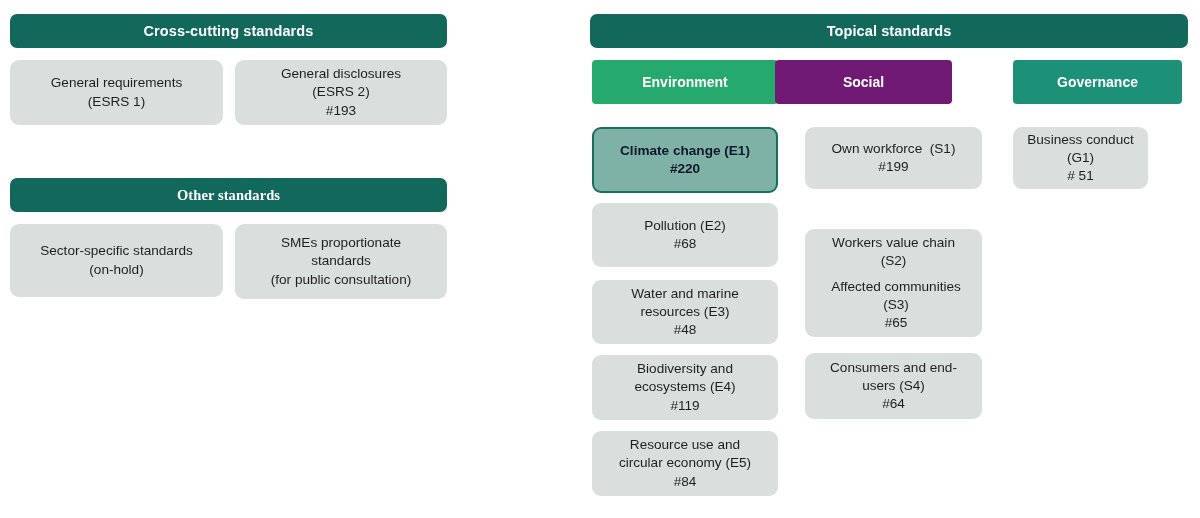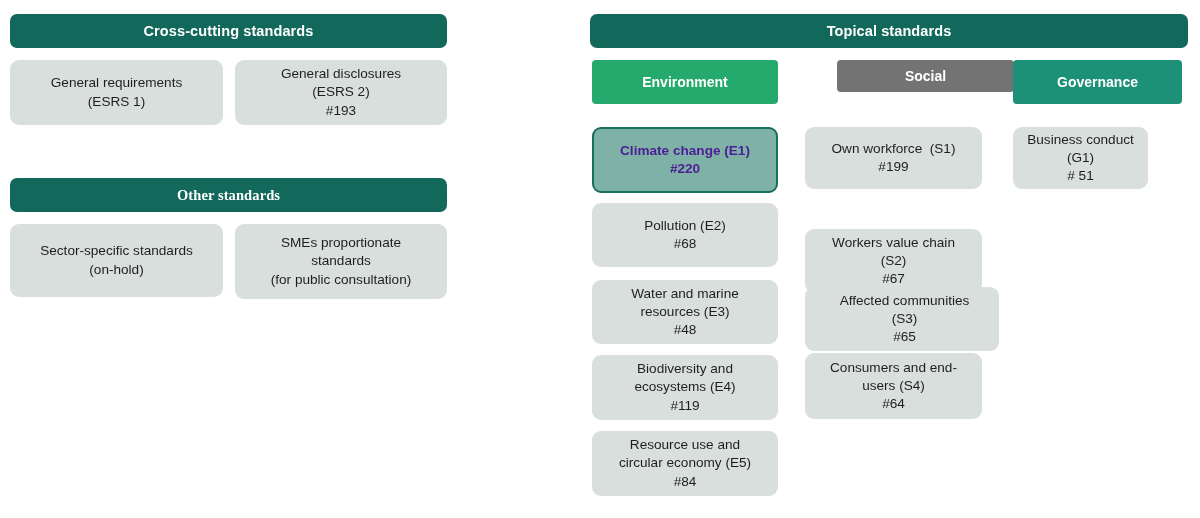--- a/index.html
+++ b/index.html
@@ -43,49 +43,49 @@
     font-size:13.6px;
     line-height:1.33;
     color:#1f1f1f;
     box-sizing:border-box;
     padding:4px 8px;
   }
   .card.highlight{
     background:#7FB2A7;
     border:2.5px solid #186F5E;
     font-weight:bold;
-    color:#4c1d95;
+    color:#0f172a;
   }
   .card span{display:block;white-space:pre-wrap;}
 
   
   #bar-cross    {left:10px;  top:14px;  width:437px; height:34px;}
   #bar-other    {left:10px;  top:178px; width:437px; height:34px;font-family:Liberation Serif, serif;}
   #card-esrs1   {left:10px;  top:60px;  width:213px; height:65px;}
   #card-esrs2   {left:235px; top:60px;  width:212px; height:65px;}
   #card-sector  {left:10px;  top:224px; width:213px; height:73px;}
   #card-smes    {left:235px; top:224px; width:212px; height:75px;}
 
   
   #bar-topical  {left:590px; top:14px;  width:598px; height:34px;}
   #cat-env      {left:592px; top:60px;  width:186px; height:44px; background:#26A96C;}
-  #cat-soc      {left:837px; top:60px;  width:177px; height:32px; background:#737373;}
+  #cat-soc      {left:775px; top:60px;  width:177px; height:44px; background:#701a75;}
   #cat-gov      {left:1013px;top:60px;  width:169px; height:44px; background:#1D9178;}
 
   
   #e1 {left:592px; top:127px; width:186px; height:66px;}
   #e2 {left:592px; top:203px; width:186px; height:64px;}
   #e3 {left:592px; top:280px; width:186px; height:64px;}
   #e4 {left:592px; top:355px; width:186px; height:65px;}
   #e5 {left:592px; top:431px; width:186px; height:65px;}
 
   
   #s1 {left:805px; top:127px; width:177px; height:62px;}
   #s2 {left:805px; top:201px; width:177px; height:64px;margin-top:28px;}
-  #s3 {left:805px; top:287px; width:194px; height:64px;padding-left:13px;}
+  #s3 {left:805px; top:273px; width:177px; height:64px;padding-left:13px;}
   #s4 {left:805px; top:353px; width:177px; height:66px;}
 
   
   #g1 {left:1013px;top:127px; width:135px; height:62px;}
 </style>
 </head>
 <body>
 
 <div class="canvas">
 

